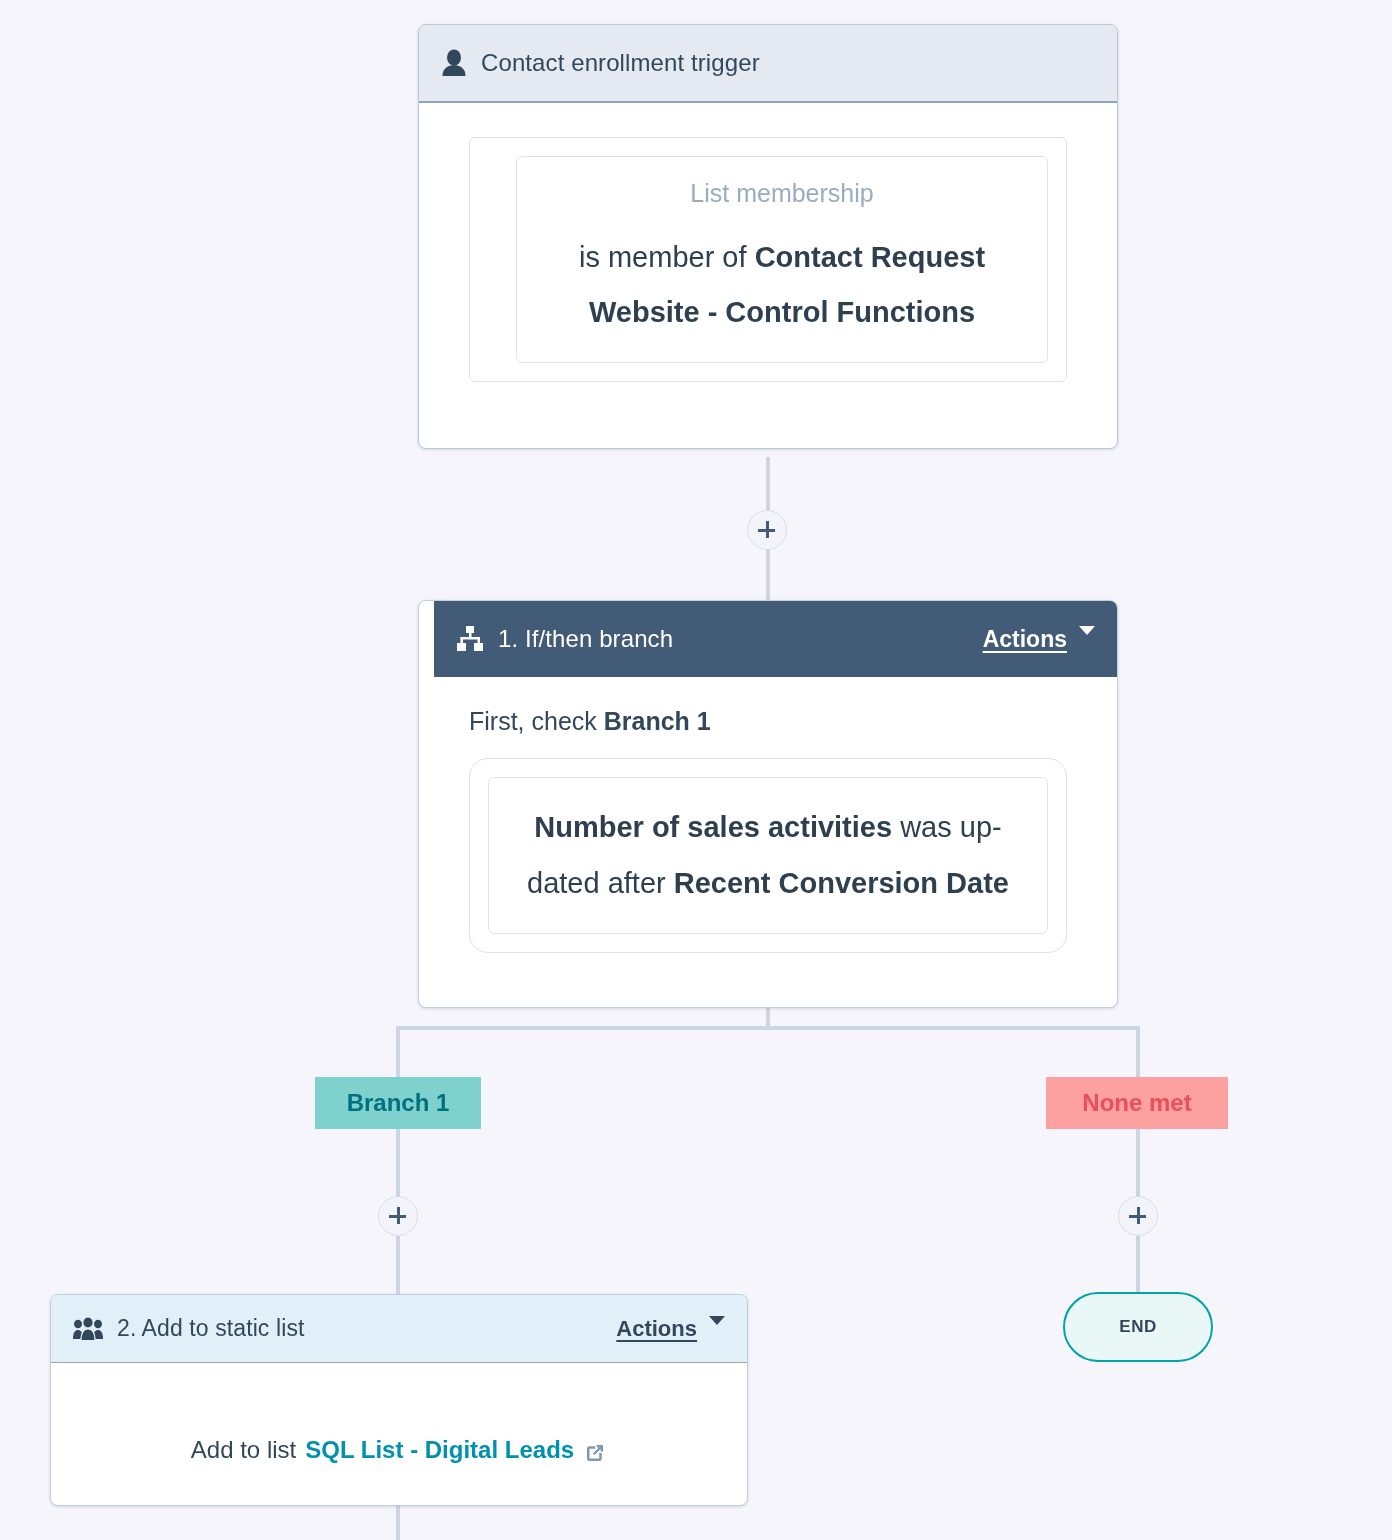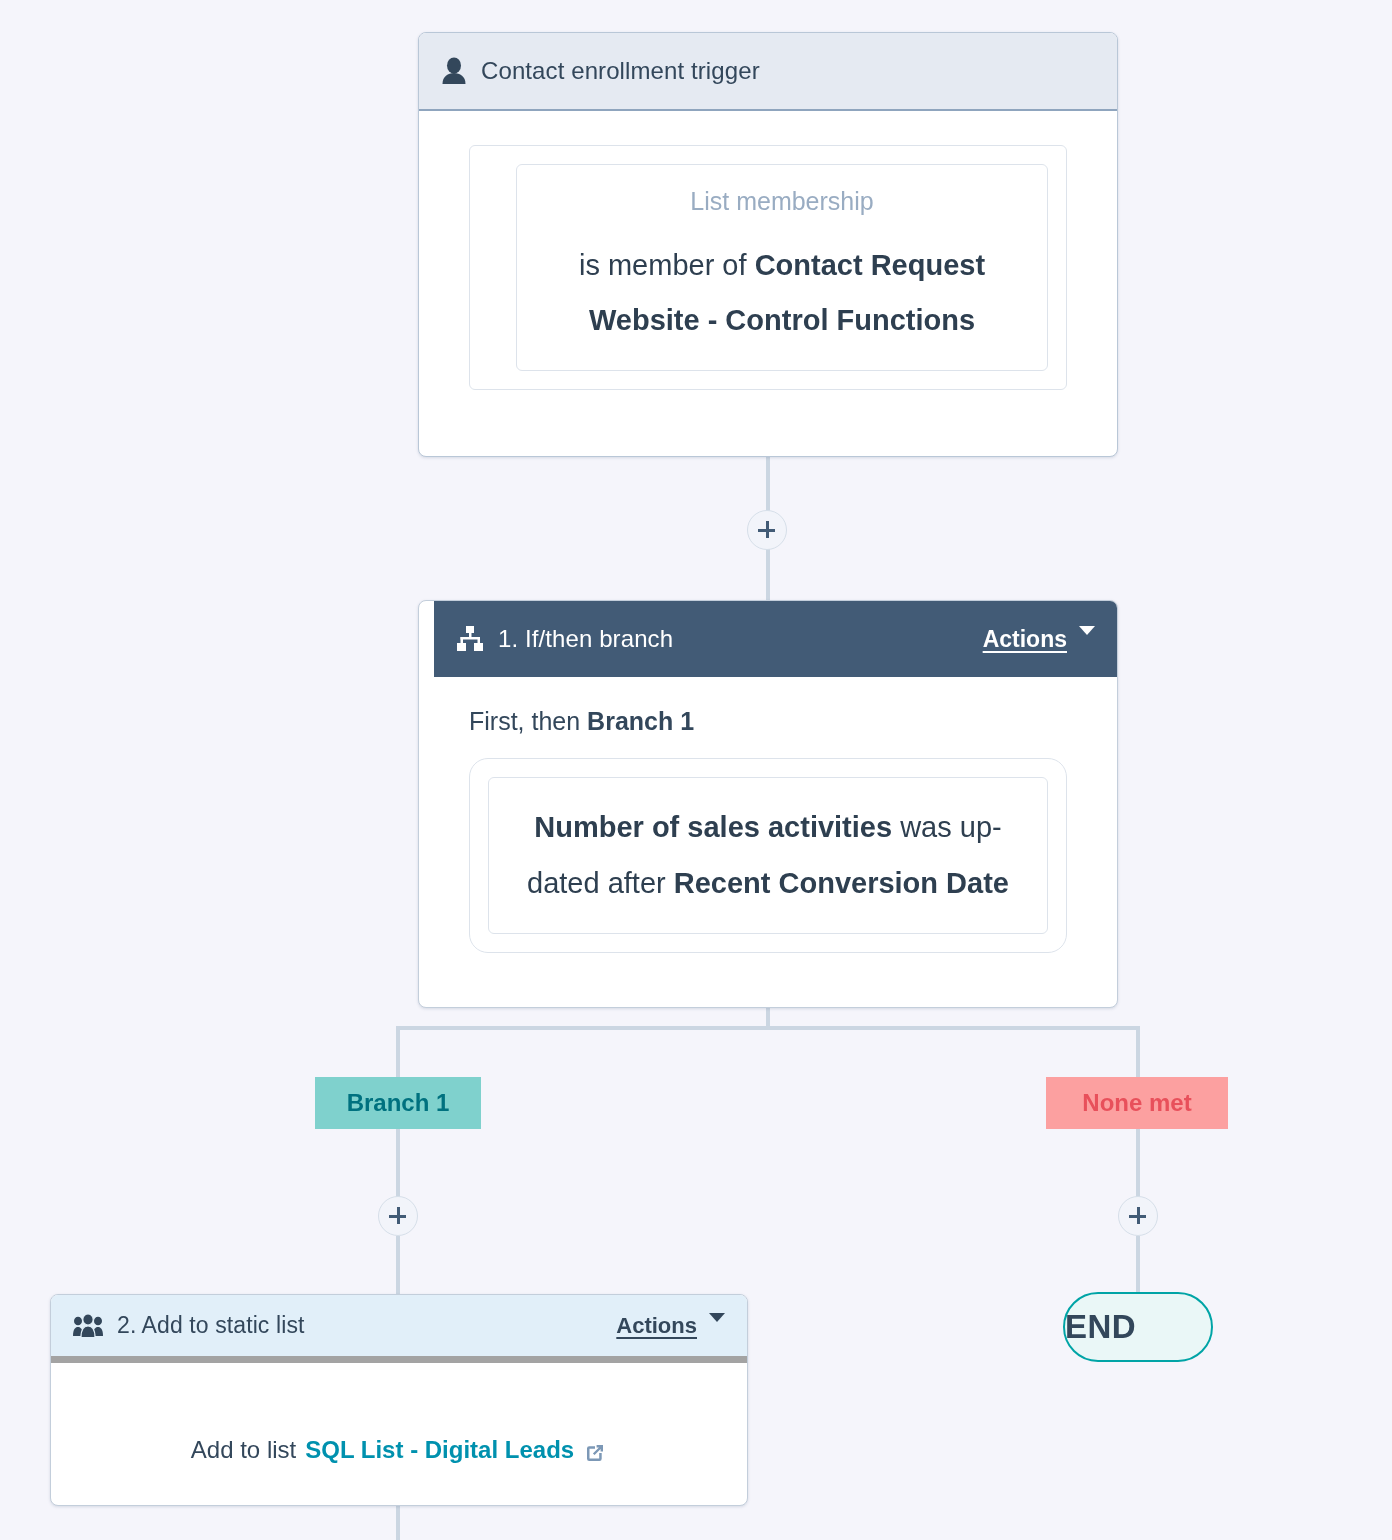--- a/index.html
+++ b/index.html
@@ -112,21 +112,21 @@
     width: 0; height: 0;
     margin-left: 12px;
     border-left: 8px solid transparent;
     border-right: 8px solid transparent;
     border-top: 9px solid currentColor;
   }
 
   
   #trigger-card {
     left: 418px;
-    top: 32px;
+    top: 24px;
     width: 700px;
     height: 425px;
     border: 1px solid #B9C7D7;
   }
   #trigger-card .card-head {
     height: 78px;
     background: #E5EAF2;
     border-bottom: 2px solid #8FA5BE;
     color: #33475B;
   }
@@ -234,21 +234,21 @@
   #list-card {
     left: 50px;
     top: 1294px;
     width: 698px;
     height: 212px;
     border: 1px solid #C3CEDB;
   }
   #list-card .card-head {
     height: 68px;
     background: #E1EFF9;
-    border-bottom: 7px solid #a3a3a3;
+    border-bottom: 1px solid #a3a3a3;
     color: #33475B;
   }
   #list-card .head-title { font-size: 23px; }
   #list-card .actions-label { font-size: 22px; }
   #list-body {
     display: flex;
     align-items: center;
     justify-content: center;
     height: 174px;
     font-size: 24px;
@@ -273,21 +273,22 @@
     position: absolute;
     left: 1063px;
     top: 1292px;
     width: 150px;
     height: 70px;
     border: 2.5px solid #00A4A6;
     border-radius: 38px;
     background: #EAF7F7;
     display: flex;
     align-items: center;
-    font-size: 33px;
+    justify-content: center;
+    font-size: 17px;
     font-weight: bold;
     letter-spacing: 0.5px;
     color: #33475B;
     box-sizing: border-box;
     z-index: 4;
   }
 </style>
 </head>
 <body>
 
@@ -343,21 +344,21 @@
         </svg>
       </span>
       <span class="head-title">1. If/then branch</span>
       <span class="actions-wrap">
         <span class="actions-label">Actions</span>
         <span class="caret"></span>
       </span>
     </div>
     <div id="branch-body">
       <p class="first-check">
-        <span>First, then </span><b>Branch 1</b>
+        <span>First, check </span><b>Branch 1</b>
       </p>
       <div class="inner-outline" id="branch-outer">
         <div class="inner-outline" id="branch-inner">
           <div class="cond-text">
             <b>Number of sales activities</b><span> was up-dated after </span><b>Recent Conversion Date</b>
           </div>
         </div>
       </div>
     </div>
   </div>

